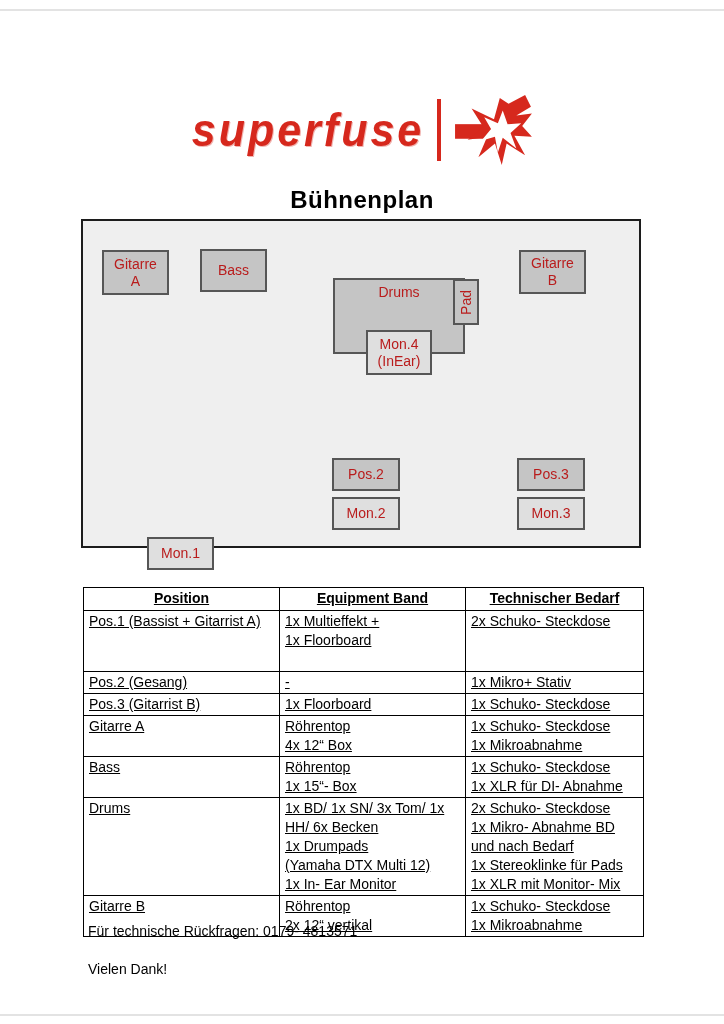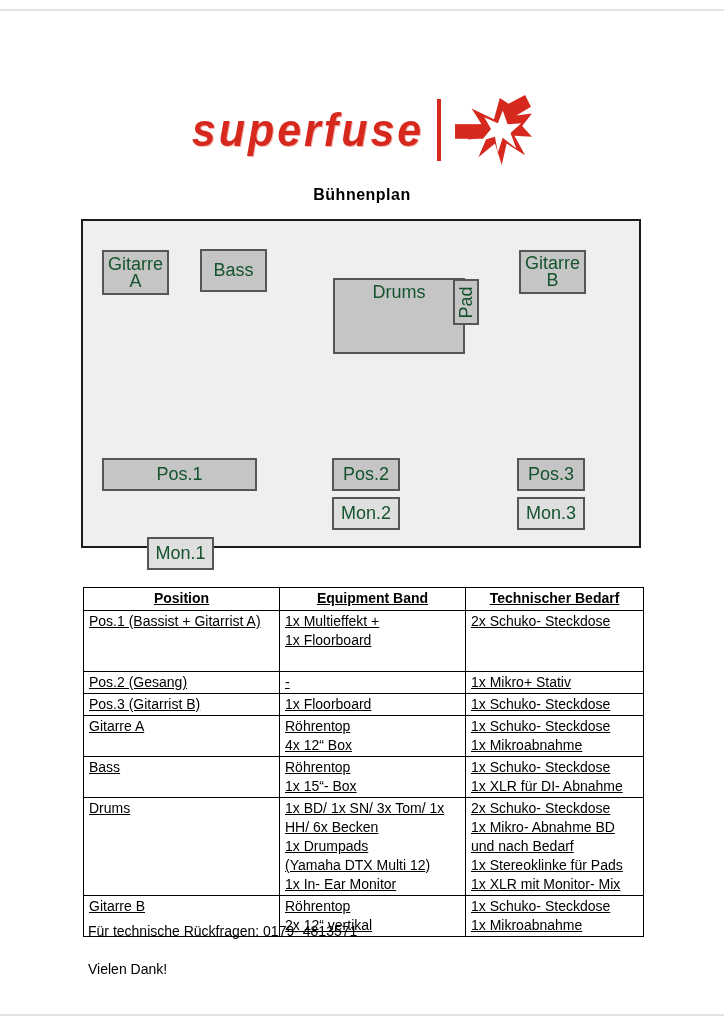--- a/index.html
+++ b/index.html
@@ -23,34 +23,34 @@
     letter-spacing:3px; color:#d6281d;
     text-shadow:1px 1px 0 rgba(214,40,29,.35);
     transform:scaleY(1.08);
   }
   .logo-divider { width:4px; height:62px; background:#d6281d; }
   .logo-star { width:78px; height:72px; }
 
   
   .doc-title {
     position:absolute; left:0; top:186px; width:724px;
-    text-align:center; font-size:16px; font-weight:bold; letter-spacing:.5px;
+    text-align:center; font-size:24px; font-weight:bold; letter-spacing:.5px;
   }
 
   
   .stage {
     position:absolute; left:81px; top:219px; width:556px; height:325px;
     background:#efefef; border:2px solid #1c1c1c;
   }
   .box {
     position:absolute; box-sizing:border-box;
     background:#c5c5c5; border:2px solid #565656;
     display:flex; align-items:center; justify-content:center;
-    text-align:center; font-size:18px; line-height:17px;
-    white-space:pre-line; color:#14532d;
+    text-align:center; font-size:14px; line-height:17px;
+    white-space:pre-line; color:#b91c1c;
   }
   .box--light { background:#dfdfdf; }
   .box--drums { align-items:flex-start; padding-top:4px; z-index:1; }
   .box--pad   { z-index:2; }
   .box--mon4  { z-index:3; }
   .rot { transform:rotate(-90deg); display:block; }
 
   
   .equip-table {
     position:absolute; left:83px; top:587px; width:560px;
@@ -90,24 +90,25 @@
   <div class="doc-title">Bühnenplan</div>
 
   <div class="stage">
     <div class="box" style="left:19px; top:29px; width:67px; height:45px;">Gitarre
 A</div>
     <div class="box" style="left:117px; top:28px; width:67px; height:43px;">Bass</div>
     <div class="box box--drums" style="left:250px; top:57px; width:132px; height:76px;">Drums</div>
     <div class="box box--pad" style="left:370px; top:58px; width:26px; height:46px;">
       <span class="rot">Pad</span>
     </div>
+    <div class="box box--light box--mon4" style="left:283px; top:109px; width:66px; height:45px;">Mon.4
+(InEar)</div>
     <div class="box" style="left:436px; top:29px; width:67px; height:44px;">Gitarre
 B</div>
 
-    <div class="box" style="left:19px; top:237px; width:155px; height:33px;">Pos.1</div>
     <div class="box box--light" style="left:64px; top:276px; width:67px; height:33px;margin-top:40px;">Mon.1</div>
 
     <div class="box" style="left:249px; top:237px; width:68px; height:33px;">Pos.2</div>
     <div class="box box--light" style="left:249px; top:276px; width:68px; height:33px;">Mon.2</div>
 
     <div class="box" style="left:434px; top:237px; width:68px; height:33px;">Pos.3</div>
     <div class="box box--light" style="left:434px; top:276px; width:68px; height:33px;">Mon.3</div>
   </div>
 
   <table class="equip-table">

